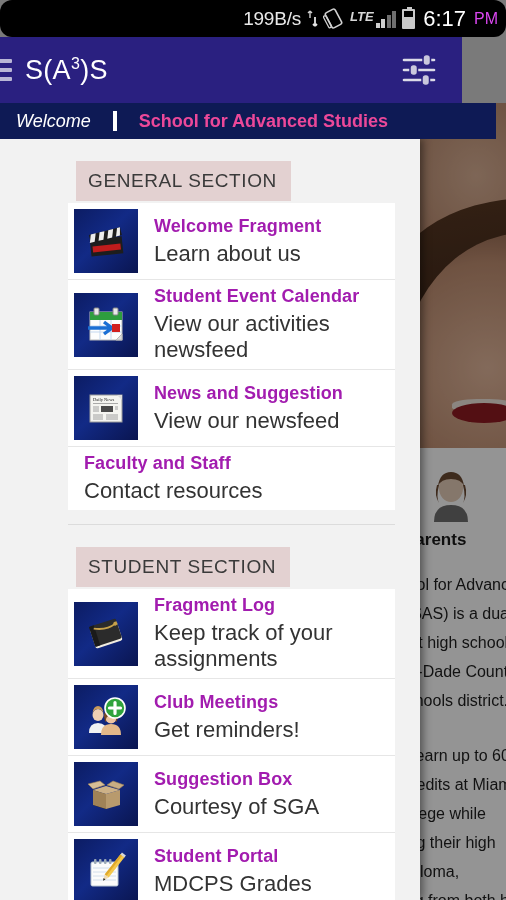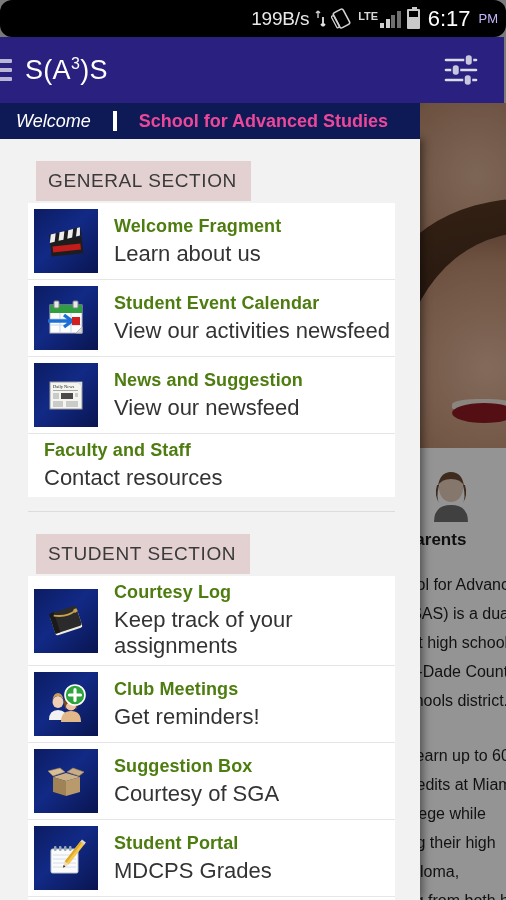--- a/index.html
+++ b/index.html
@@ -13,45 +13,45 @@
   
   .statusbar {
     position: absolute; top: 0; left: 0; width: 506px; height: 37px;
     background: #000; display: flex; align-items: center;
     justify-content: flex-end; padding-right: 8px; gap: 6px; border-radius: 12px;
   }
   .sb-net { color: #e8e8e8; font-size: 19px; letter-spacing: -0.2px; }
   .sb-arrows { position: relative; width: 10px; height: 20px; color: #d5d5d5; font-size: 13px; line-height: 9px; }
   .sb-rot { width: 21px; height: 21px; position: relative; }
   .sb-lte { display: flex; align-items: flex-end; gap: 1px; }
-  .sb-lte-txt { color: #d8d8d8; font-size: 11px; font-weight: bold; line-height: 9px; margin-right: 1px; align-self: flex-start; margin-top: 2px;}
+  .sb-lte-txt { color: #d8d8d8; font-size: 13px; font-weight: bold; line-height: 9px; margin-right: 1px; align-self: flex-start; margin-top: 2px; font-style: italic;}
   .bars { display: flex; align-items: flex-end; gap: 1.5px; height: 18px; }
   .bars i { display: block; width: 4px; background: #6f6f6f; }
   .bars i.on { background: #cfcfcf; }
   .sb-batt { width: 13px; height: 20px; border: 2px solid #c9c9c9; border-radius: 1px; position: relative; background: #000; }
   .sb-batt::before { content:""; position:absolute; top:-4px; left:3px; width:5px; height:3px; background:#c9c9c9;}
   .sb-batt i { position: absolute; left: 0; right: 0; bottom: 0; height: 62%; background: #c9c9c9; display:block;}
   .sb-time { color: #fff; font-size: 22px; margin-left: 2px; }
-  .sb-ampm { color: #c4b5fd; font-size: 13px; margin-left: 2px; }
+  .sb-ampm { color: #d946ef; font-size: 16px; margin-left: 2px; }
 
   
   .appbar {
-    position: absolute; top: 37px; left: 0; width: 504px; height: 66px;
+    position: absolute; top: 37px; left: 0; width: 462px; height: 66px;
     background: #2a2080; display: flex; align-items: center;
   }
   .hamburger { width: 20px; margin-left: -8px; display:flex; flex-direction: column; gap: 5px; padding-left: 2px;}
   .hamburger span { display:block; height: 4px; background: #b9b6d6; border-radius: 1px;}
   .app-title { color: #ffffff; font-size: 27px; margin-left: 13px; letter-spacing: 0.3px; }
   .app-title sup { font-size: 16px; }
   .tune-btn { position: absolute; right: 22px; top: 50%; transform: translateY(-50%); width: 42px; height: 42px; }
   .tune-btn svg { display: block; }
 
   
   .subheader {
-    position: absolute; top: 103px; left: 0; width: 420px; height: 36px;
+    position: absolute; top: 103px; left: 0; width: 496px; height: 36px;
     background: #0e1a55; display: flex; align-items: center; padding-left: 16px; z-index: 6; gap: 12px;
   }
   .sub-welcome { color: #ffffff; font-size: 18px; font-style: italic; }
   .sub-sep { width: 4px; height: 20px; background: #fff; margin: 0 10px; }
   .sub-school { color: #ec4899; font-size: 18px; font-weight: bold; }
 
   
   .bg-content { position: absolute; top: 103px; left: 0; width: 506px; height: 797px; background: #fff; }
   .bg-photo {
     position: absolute; top: 0; left: 0; width: 506px; height: 345px; overflow: hidden;
@@ -72,37 +72,37 @@
 
   
   .scrim { position: absolute; top: 103px; left: 0; width: 506px; height: 797px; background: rgba(0,0,0,0.42); z-index: 3; }
 
   
   .drawer {
     position: absolute; top: 139px; left: 0; width: 420px; height: 761px;
     background: #f2f2f2; z-index: 5; overflow: hidden;
     box-shadow: 3px 0 8px rgba(0,0,0,0.45);
   }
-  .drawer-scroll { width: 100%; height: 100%; }
+  .drawer-scroll { width: 100%; height: 100%; padding-left: 40px; }
   .section-head {
     margin: 22px 0 0 36px; display: inline-block; background: #e3d1d1;
     color: #3a3a3a; font-size: 19px; letter-spacing: 0.6px; padding: 9px 14px 9px 12px;
   }
   .section-head-wrap { padding-left: 0; }
   .card { background: #ffffff; margin-left: 28px; margin-right: 25px; margin-top: 2px; }
   .divider-top { height: 1px; background: #dcdcdc; margin: 14px 25px 0 28px; }
   .row { display: flex; align-items: center; padding: 6px 0 6px 0; }
   .row + .row { border-top: 1px solid #e6e6e6; }
   .row-icon {
     width: 64px; height: 64px; flex: 0 0 64px; margin-left: 6px;
     background: linear-gradient(135deg,#0c1c63 0%,#122a86 45%,#0a1550 100%);
     position: relative; overflow: hidden;
   }
   .row-text { margin-left: 16px; }
-  .row-title { font-size: 18px; font-weight: bold; color: #4d7c0f; letter-spacing: 0.1px;}
+  .row-title { font-size: 18px; font-weight: bold; color: #a21caf; letter-spacing: 0.1px;}
   .row-sub { font-size: 22px; color: #333; margin-top: 4px; }
 
   
   .ico { position:absolute; inset:0; display:flex; align-items:center; justify-content:center; }
   .ico svg { width: 44px; height: 44px; }
 </style>
 </head>
 <body>
 
 <div id="screen">
@@ -297,21 +297,21 @@
       <rect x="8" y="12" width="28" height="21" rx="2" fill="#f0ece0"></rect>
       <rect x="8" y="10" width="28" height="21" rx="2" fill="#2b2b2b"></rect>
       <rect x="8" y="10" width="5" height="21" fill="#1a1a1a"></rect>
       <path d="M12 13 Q24 19 34 15" stroke="#c8a24a" stroke-width="1.8" fill="none"></path>
       <circle cx="34" cy="15" r="2" fill="#c8a24a"></circle>
                   </g>
                 </svg>
               </span>
             </div>
             <div class="row-text">
-              <div class="row-title">Courtesy Log</div>
+              <div class="row-title">Fragment Log</div>
               <div class="row-sub">Keep track of your assignments</div>
             </div>
           </div>
           <div class="row">
             <div class="row-icon">
               <span class="ico">
                 <svg viewBox="0 0 44 44">
       <ellipse cx="14" cy="20" rx="5.5" ry="6" fill="#f0d0b4"></ellipse>
       <path d="M5 38 q0-10 9-10 t9 10z" fill="#f2f2f2"></path>
       <path d="M8.5 18 q1-7 5.5-7 t5.5 7 q-2-4-5.5-4 t-5.5 4z" fill="#c99a5a"></path>

